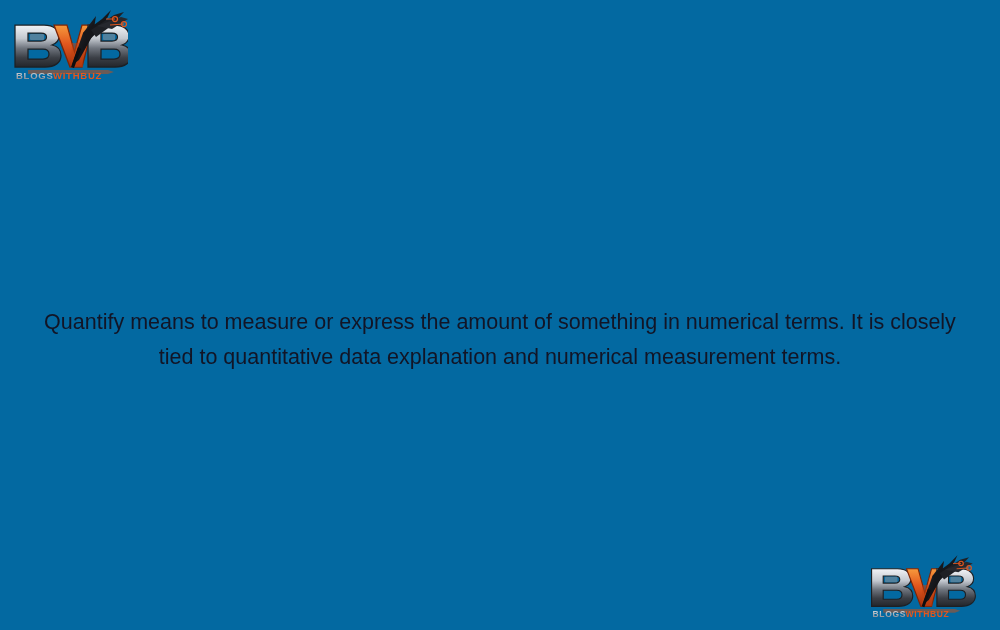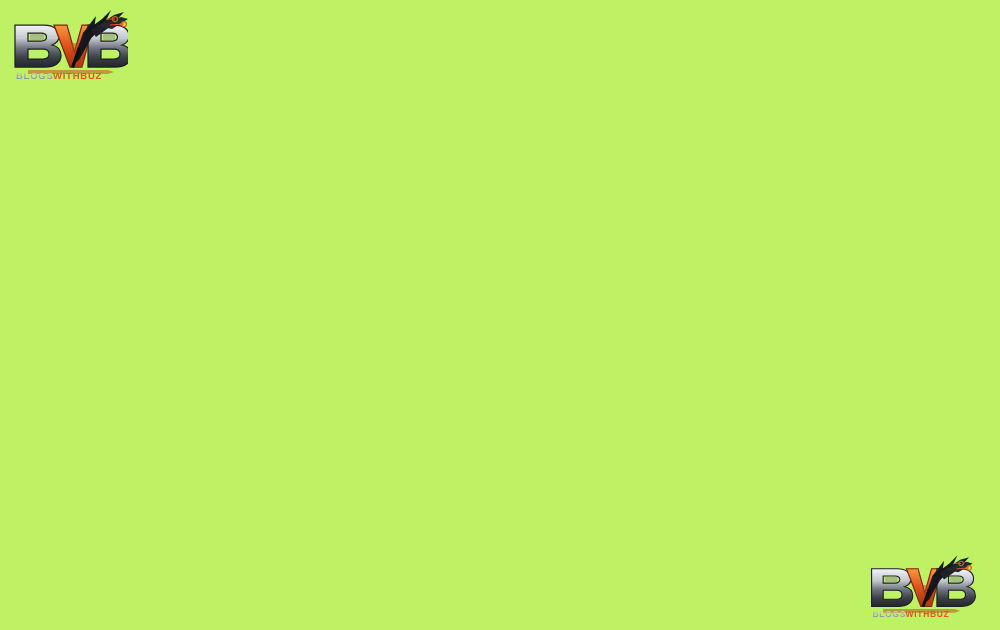--- a/index.html
+++ b/index.html
@@ -11,21 +11,21 @@
     height: 630px;
     background: #7388a8;
     font-family: "Liberation Sans", sans-serif;
     overflow: hidden;
     position: relative;
   }
 
   .slide {
     position: absolute;
     inset: 0;
-    background: #bef264;
+    background: #0369a1;
   }
 
   
   .logo {
     position: absolute;
     user-select: none;
   }
   .logo-top {
     left: 8px;
     top: 4px;
@@ -141,20 +141,21 @@
       <path d="M40 132 L200 132 L212 136 L200 140 L40 140 Z" fill="#c0511c" opacity="0.55"></path>
 
       <g font-family="Liberation Sans, sans-serif" font-size="19" font-weight="bold" letter-spacing="1.5">
         <text x="16" y="150" fill="url(#wordSilver)">BLOGS</text>
         <text x="90" y="150" fill="#e2571e">WITHBUZ</text>
       </g>
     </svg>
   </div>
 
 
+  <p class="body-text">Quantify means to measure or express the amount of something in numerical terms. It is closely tied to quantitative data explanation and numerical measurement terms.</p>
 
   <div class="logo logo-bottom">
     <svg viewBox="0 0 240 152" xmlns="http://www.w3.org/2000/svg" aria-hidden="true">
       <defs>
         <linearGradient id="silverB" x1="0" y1="0" x2="0" y2="1">
           <stop offset="0%" stop-color="#f2f4f7"></stop>
           <stop offset="32%" stop-color="#c3c8cf"></stop>
           <stop offset="55%" stop-color="#6f757e"></stop>
           <stop offset="78%" stop-color="#3b3f46"></stop>
           <stop offset="100%" stop-color="#23262b"></stop>

